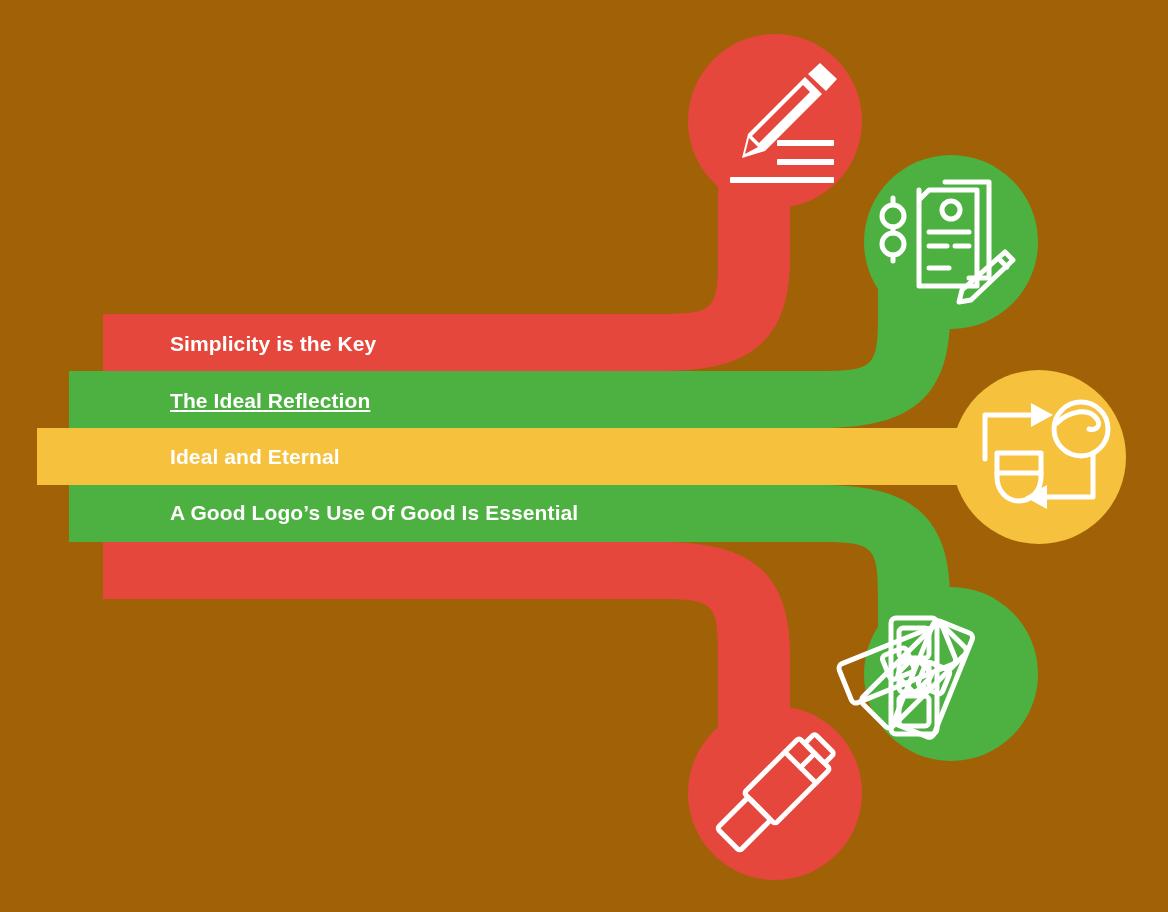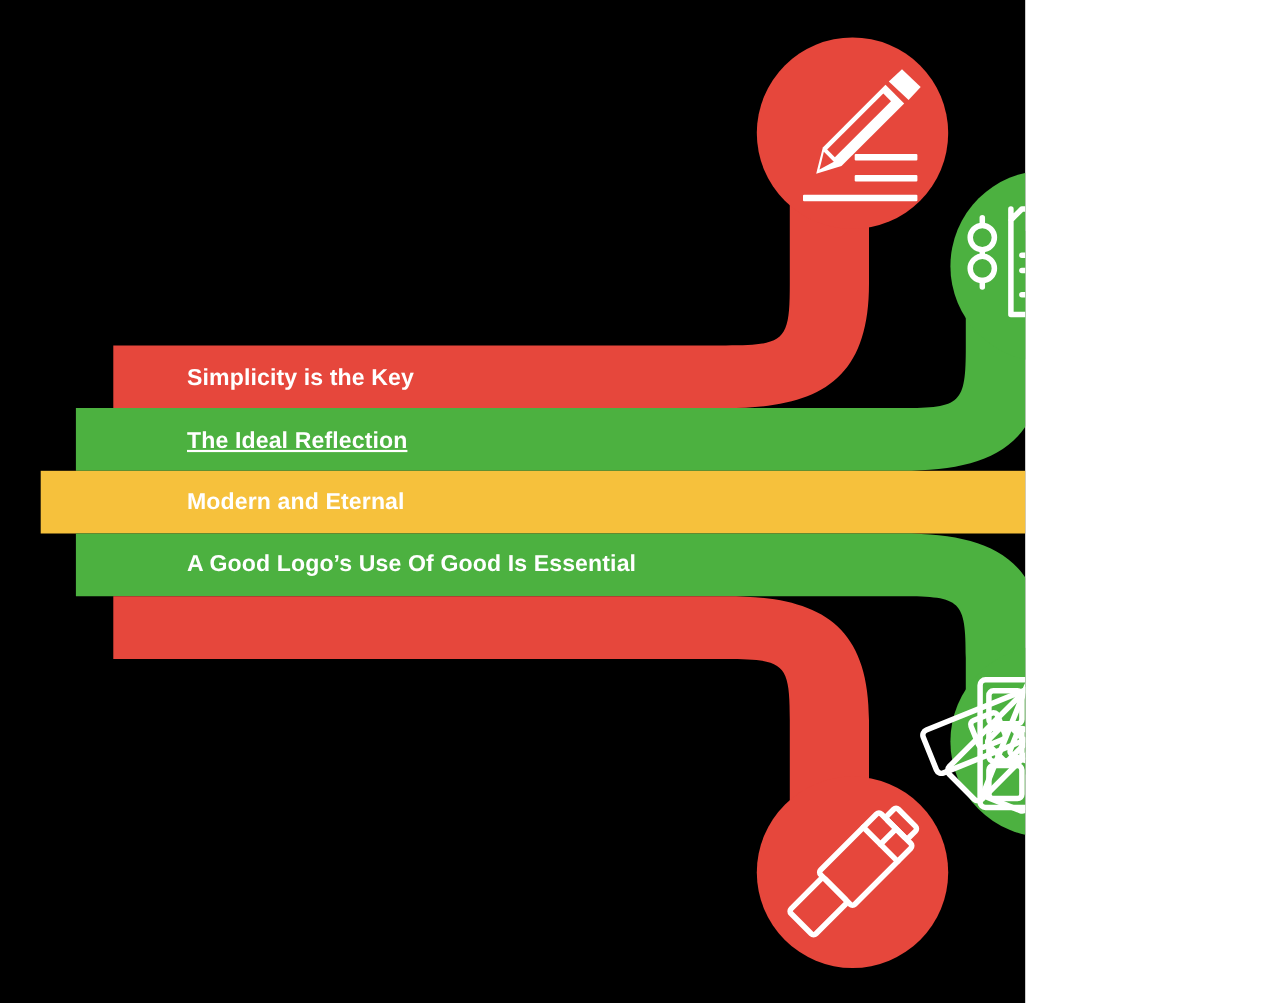--- a/index.html
+++ b/index.html
@@ -6,23 +6,23 @@
   html, body {
     margin: 0;
     padding: 0;
     background: #ffffff;
   }
   body {
     font-family: "Liberation Sans", sans-serif;
   }
   #stage {
     position: relative;
-    width: 932px;
+    width: 1168px;
     height: 912px;
-    background: #000000;
+    background: #a16207;
     overflow: hidden;
   }
   #infographic-svg {
     position: absolute;
     left: 0;
     top: 0;
     width: 1168px;
     height: 912px;
     display: block;
   }
@@ -204,18 +204,18 @@
 
         <rect class="icon-stroke" stroke-width="5" x="56" y="-14" width="14" height="28" rx="3"></rect>
       </g>
     </g>
   </svg>
 
   <div class="bar-label" style="left:170px; top:333px;">Simplicity is the Key</div>
 
   <div class="bar-label" style="left:170px; top:390px;text-decoration:underline;">The Ideal Reflection</div>
 
-  <div class="bar-label" style="left:170px; top:446px;">Modern and Eternal</div>
+  <div class="bar-label" style="left:170px; top:446px;">Ideal and Eternal</div>
 
   <div class="bar-label" style="left:170px; top:502px;">A Good Logo’s Use Of Good Is Essential</div>
 
 
 </div>
 
 </body></html>

